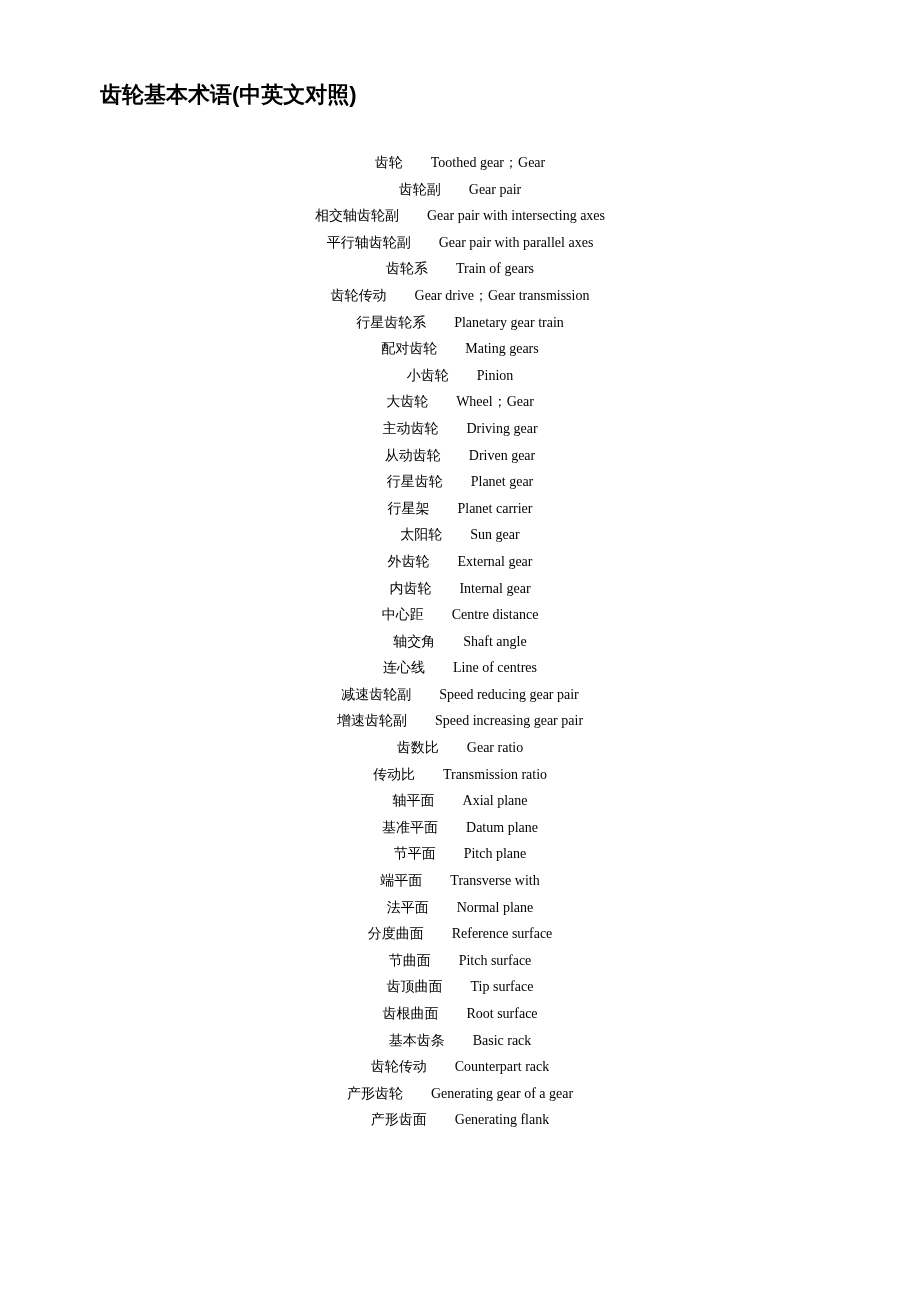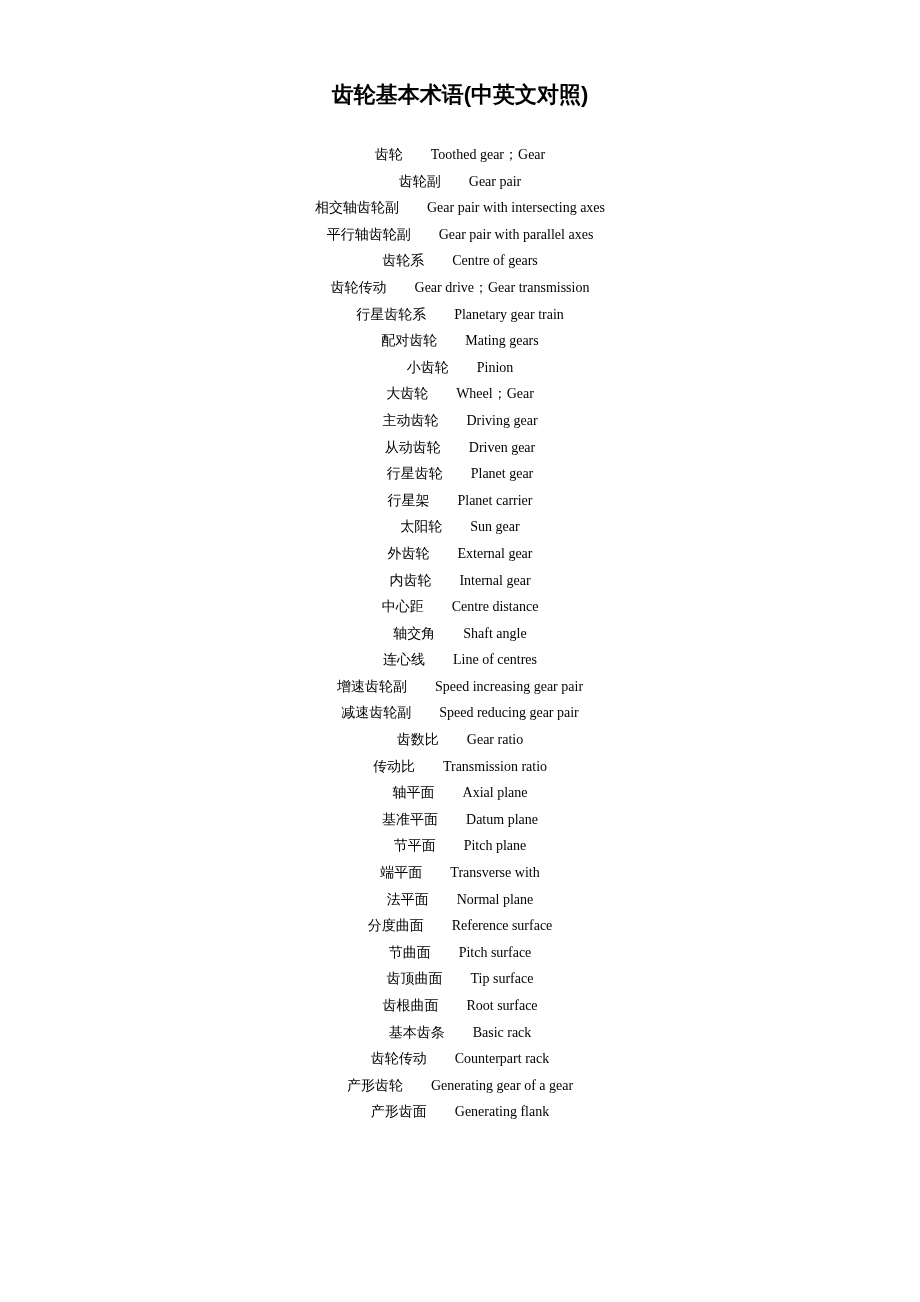--- a/index.html
+++ b/index.html
@@ -15,24 +15,24 @@
       display: flex;
       flex-direction: column;
       align-items: center;
     }
     .page-container {
       width: 100%;
       max-width: 800px;
       padding: 80px 40px 60px 40px;
     }
     .page-title {
-      text-align: center;
+      text-align: left;
       font-size: 22px;
       font-weight: bold;
-      margin-bottom: 32px;
+      margin-bottom: 40px;
       color: #000;
       font-family: "SimHei", "黑体", sans-serif;
     }
     .term-list {
       display: flex;
       flex-direction: column;
       align-items: center;
       gap: 0px;
     }
     .term-row {
@@ -52,38 +52,38 @@
 </head>
 <body>
 
 <div class="page-container">
   <h1 class="page-title">齿轮基本术语(中英文对照)</h1>
   <div class="term-list" id="term-list">
   <div class="term-row"><span class="term-zh">齿轮</span>  <span class="term-en">Toothed gear；Gear</span></div>
       <div class="term-row"><span class="term-zh">齿轮副</span>  <span class="term-en">Gear pair</span></div>
       <div class="term-row"><span class="term-zh">相交轴齿轮副</span>  <span class="term-en">Gear pair with intersecting axes</span></div>
       <div class="term-row"><span class="term-zh">平行轴齿轮副</span>  <span class="term-en">Gear pair with parallel axes</span></div>
-      <div class="term-row"><span class="term-zh">齿轮系</span>  <span class="term-en">Centre of gears</span></div>
+      <div class="term-row"><span class="term-zh">齿轮系</span>  <span class="term-en">Train of gears</span></div>
       <div class="term-row"><span class="term-zh">齿轮传动</span>  <span class="term-en">Gear drive；Gear transmission</span></div>
       <div class="term-row"><span class="term-zh">行星齿轮系</span>  <span class="term-en">Planetary gear train</span></div>
       <div class="term-row"><span class="term-zh">配对齿轮</span>  <span class="term-en">Mating gears</span></div>
       <div class="term-row"><span class="term-zh">小齿轮</span>  <span class="term-en">Pinion</span></div>
       <div class="term-row"><span class="term-zh">大齿轮</span>  <span class="term-en">Wheel；Gear</span></div>
       <div class="term-row"><span class="term-zh">主动齿轮</span>  <span class="term-en">Driving gear</span></div>
       <div class="term-row"><span class="term-zh">从动齿轮</span>  <span class="term-en">Driven gear</span></div>
       <div class="term-row"><span class="term-zh">行星齿轮</span>  <span class="term-en">Planet gear</span></div>
       <div class="term-row"><span class="term-zh">行星架</span>  <span class="term-en">Planet carrier</span></div>
       <div class="term-row"><span class="term-zh">太阳轮</span>  <span class="term-en">Sun gear</span></div>
       <div class="term-row"><span class="term-zh">外齿轮</span>  <span class="term-en">External gear</span></div>
       <div class="term-row"><span class="term-zh">内齿轮</span>  <span class="term-en">Internal gear</span></div>
       <div class="term-row"><span class="term-zh">中心距</span>  <span class="term-en">Centre distance</span></div>
       <div class="term-row"><span class="term-zh">轴交角</span>  <span class="term-en">Shaft angle</span></div>
       <div class="term-row"><span class="term-zh">连心线</span>  <span class="term-en">Line of centres</span></div>
+      <div class="term-row"><span class="term-zh">减速齿轮副</span>  <span class="term-en">Speed reducing gear pair</span></div>
       <div class="term-row"><span class="term-zh">增速齿轮副</span>  <span class="term-en">Speed increasing gear pair</span></div>
-      <div class="term-row"><span class="term-zh">减速齿轮副</span>  <span class="term-en">Speed reducing gear pair</span></div>
       <div class="term-row"><span class="term-zh">齿数比</span>  <span class="term-en">Gear ratio</span></div>
       <div class="term-row"><span class="term-zh">传动比</span>  <span class="term-en">Transmission ratio</span></div>
       <div class="term-row"><span class="term-zh">轴平面</span>  <span class="term-en">Axial plane</span></div>
       <div class="term-row"><span class="term-zh">基准平面</span>  <span class="term-en">Datum plane</span></div>
       <div class="term-row"><span class="term-zh">节平面</span>  <span class="term-en">Pitch plane</span></div>
       <div class="term-row"><span class="term-zh">端平面</span>  <span class="term-en">Transverse with</span></div>
       <div class="term-row"><span class="term-zh">法平面</span>  <span class="term-en">Normal plane</span></div>
       <div class="term-row"><span class="term-zh">分度曲面</span>  <span class="term-en">Reference surface</span></div>
       <div class="term-row"><span class="term-zh">节曲面</span>  <span class="term-en">Pitch surface</span></div>
       <div class="term-row"><span class="term-zh">齿顶曲面</span>  <span class="term-en">Tip surface</span></div>

